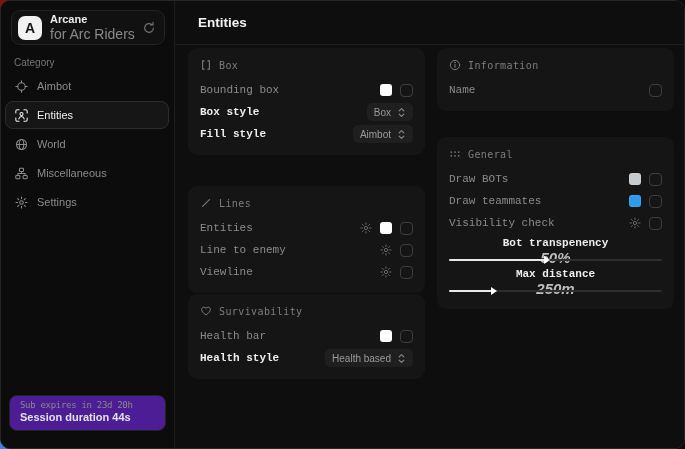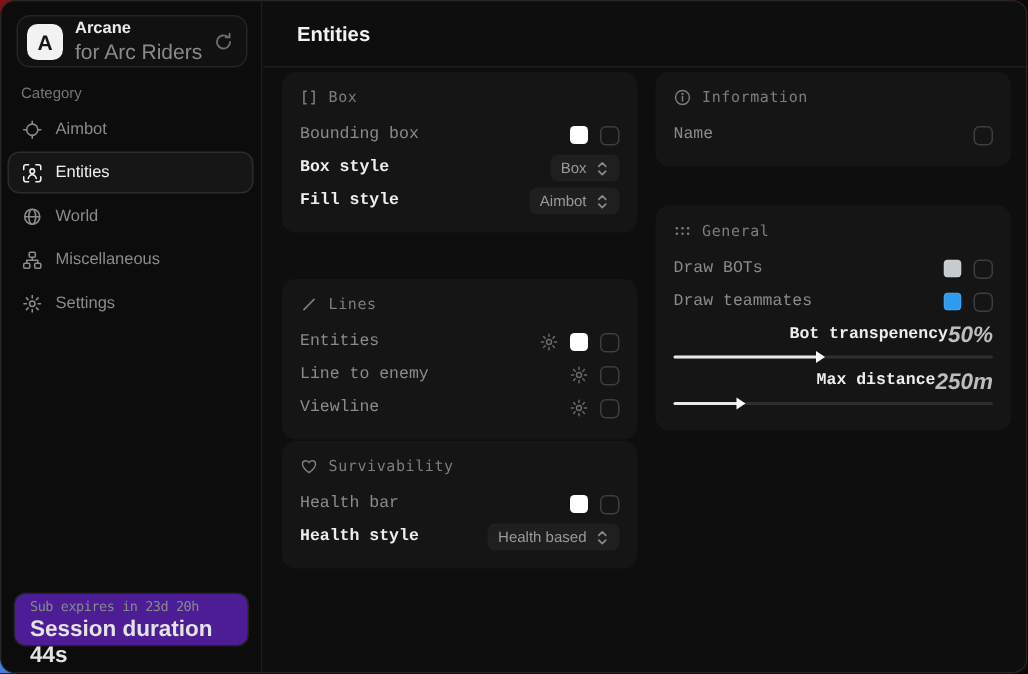--- a/index.html
+++ b/index.html
@@ -31,21 +31,21 @@
 
   .nav { position:absolute; left:4px; right:5px; top:71px; display:flex; flex-direction:column; gap:1px; }
   .nav-item { height:28px; display:flex; align-items:center; gap:9px; padding:0 9px; border-radius:8px;
               color:#8b8b8b; font-size:11px; border:1px solid transparent; cursor:pointer; }
   .nav-item .nico { display:flex; color:inherit; }
   .nav-item.selected { background:#161616; border-color:#2c2c2c; color:#efefef; }
 
   .sub-card { position:absolute; left:8px; top:394px; width:157px; height:36px; background:#4c1d95;
               border:1px solid #232323; border-radius:8px; padding:4px 10px; }
   .sub-line1 { font-family:"DejaVu Sans Mono", monospace; font-size:9px; color:#8a8a8a; letter-spacing:-0.3px; }
-  .sub-line2 { font-size:15px; font-weight:bold; color:#e3e3e3; margin-top:1px; }
+  .sub-line2 { font-size:11px; font-weight:bold; color:#e3e3e3; margin-top:1px; }
 
   
   .main { position:absolute; left:174px; top:0; right:0; bottom:0; background:#0e0e0e; }
   .main-header { height:44px; border-bottom:1px solid #1d1d1d; display:flex; align-items:center; padding-left:23px; }
   .main-title { color:#f2f2f2; font-size:13.5px; font-weight:bold; }
 
   .panel { position:absolute; width:237px; background:#151515; border-radius:9px; padding:11px 12px 10px; }
   .p-box { left:13px; top:47px; }
   .p-lines { left:13px; top:185px; }
   .p-surv { left:13px; top:293px; }
@@ -64,21 +64,21 @@
   .swatch { width:12px; height:12px; border-radius:3px; border:1px solid rgba(255,255,255,0.08); cursor:pointer; }
   .checkbox { width:13px; height:13px; border:1.5px solid #3e3e42; border-radius:4px; background:transparent; cursor:pointer; }
   .gearbtn { display:flex; color:#6a6a6a; cursor:pointer; }
 
   .dropdown { height:18px; background:#1f1f1f; border-radius:5px; display:flex; align-items:center; gap:6px;
               padding:0 7px; cursor:pointer; }
   .dropdown .dval { font-size:10px; color:#9a9a9a; }
   .dropdown .dicon { display:flex; color:#8a8a8a; }
 
   .slider-group { margin-top:3px; }
-  .slider-top { display:flex; align-items:center; justify-content:flex-end; height:16px; }
+  .slider-top { display:flex; align-items:center; justify-content:flex-start; height:16px;flex-direction:column; }
   .sval { font-size:15px; font-weight:bold; color:#bdbdbd;font-style:italic; }
   .slider-track { position:relative; height:2px; background:#2e2e2e; border-radius:1px; margin:6px 0 7px; cursor:pointer; }
   .slider-fill { position:absolute; left:0; top:0; height:2px; background:#e9e9e9; border-radius:1px; }
   .slider-thumb { position:absolute; top:-3px; right:-5px; width:0; height:0;
                   border-left:6px solid #ffffff; border-top:4px solid transparent; border-bottom:4px solid transparent; }
 
   svg { display:block; }
 </style>
 </head>
 <body>
@@ -324,20 +324,32 @@
           <span class="rlabel">Draw BOTs</span>
           <span class="controls">
             <span class="swatch" style="background-color: rgb(198, 203, 208);"></span>
             <span class="checkbox"></span>
           </span>
         </div>
         <div class="row">
           <span class="rlabel">Draw teammates</span>
           <span class="controls">
             <span class="swatch" style="background-color: rgb(45, 156, 238);"></span>
+            <span class="checkbox"></span>
+          </span>
+        </div>
+        <div class="row">
+          <span class="rlabel">Visibility check</span>
+          <span class="controls">
+            <span class="gearbtn">
+              <svg width="12" height="12" viewBox="0 0 16 16" fill="none" stroke="currentColor" stroke-width="1.3" stroke-linecap="round">
+                <circle cx="8" cy="8" r="2.2"></circle>
+                  <path d="M8 1.2v2M8 12.8v2M1.2 8h2M12.8 8h2M3.2 3.2l1.4 1.4M11.4 11.4l1.4 1.4M12.8 3.2l-1.4 1.4M4.6 11.4l-1.4 1.4"></path>
+                </svg>
+              </span>
             <span class="checkbox"></span>
           </span>
         </div>
 
         <div class="slider-group">
           <div class="slider-top">
             <span class="rlabel bright">Bot transpenency</span>
             <span class="sval">50%</span>
           </div>
           <div class="slider-track">

